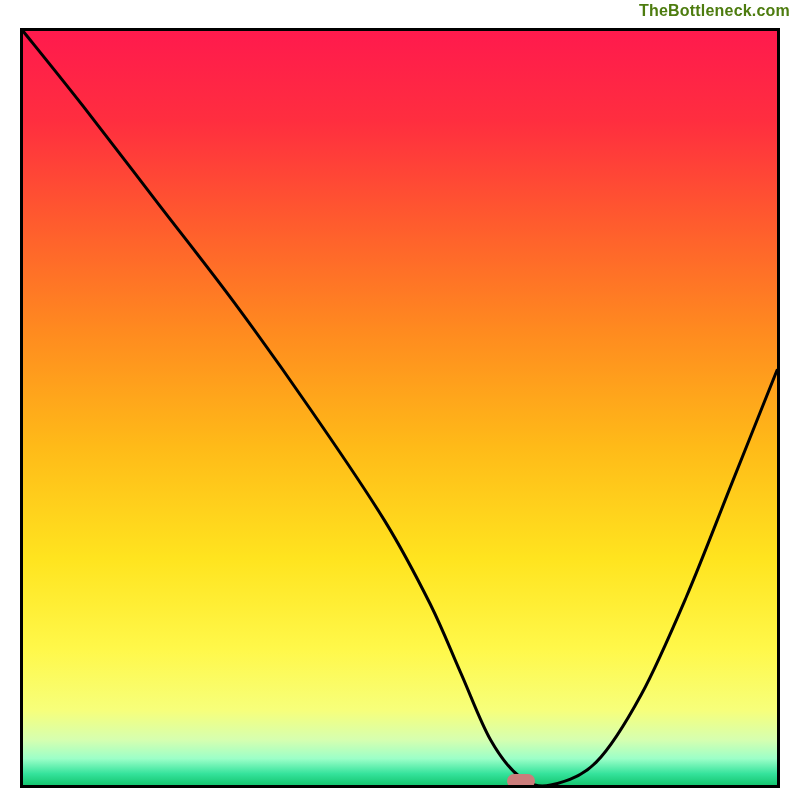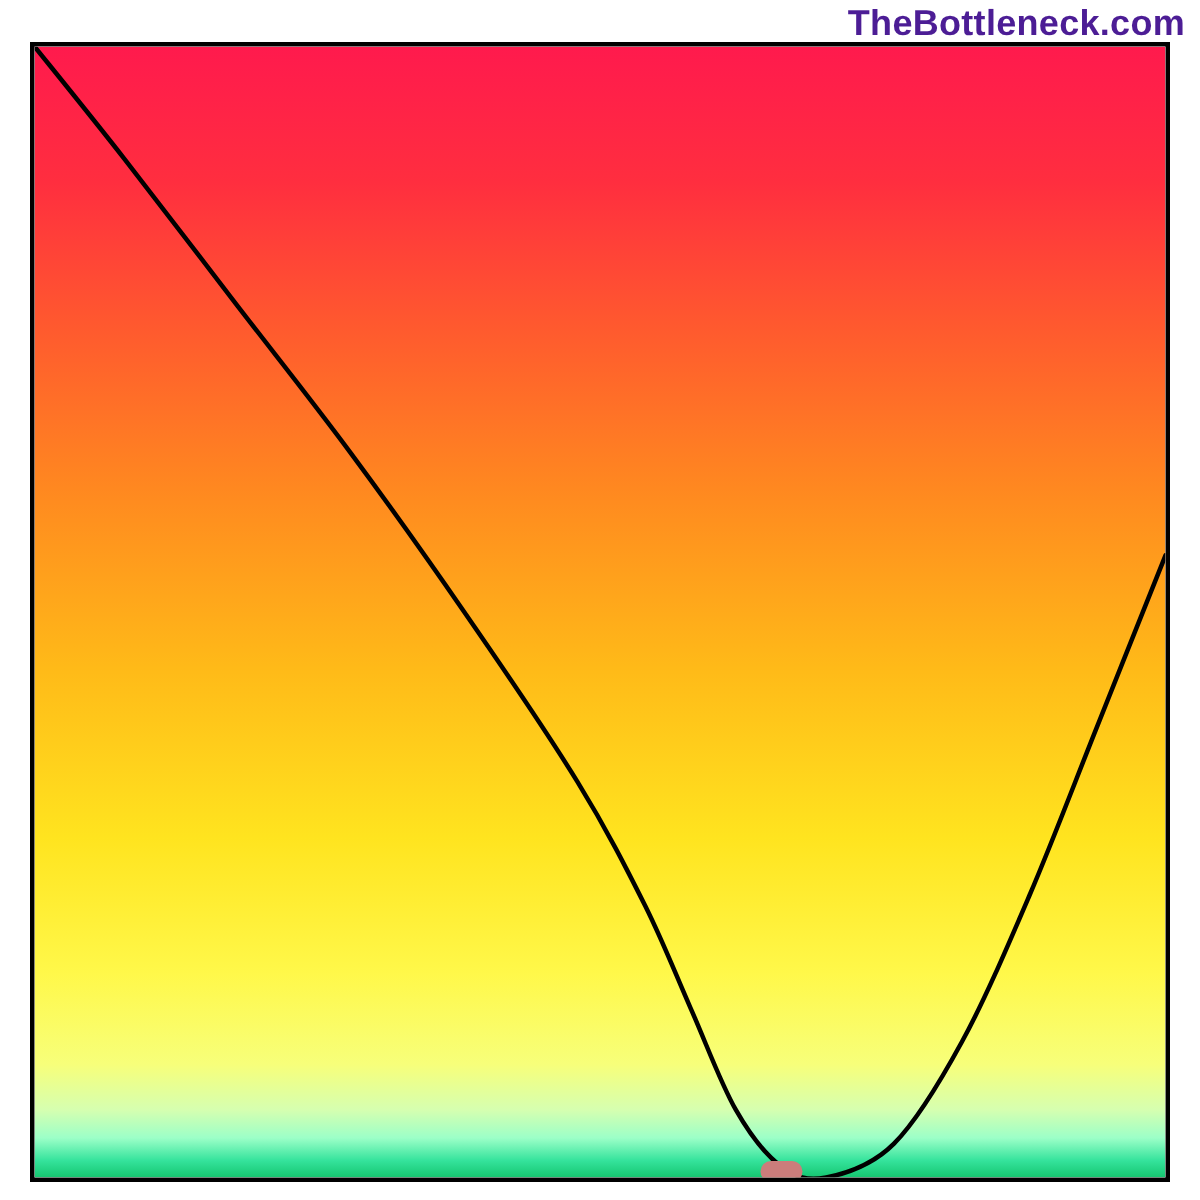--- a/index.html
+++ b/index.html
@@ -12,22 +12,22 @@
   }
   .wrap {
     position: relative;
     width: 800px;
     height: 800px;
   }
   .watermark {
     position: absolute;
     top: 2px;
     right: 10px;
-    color: #4c1d95;
-    font-size: 24px;
+    color: #4d7c0f;
+    font-size: 16px;
     font-weight: 600;
     letter-spacing: 0.2px;
     user-select: none;
   }
   .plot-area {
     position: absolute;
     left: 20px;
     top: 28px;
     width: 760px;
     height: 760px;

